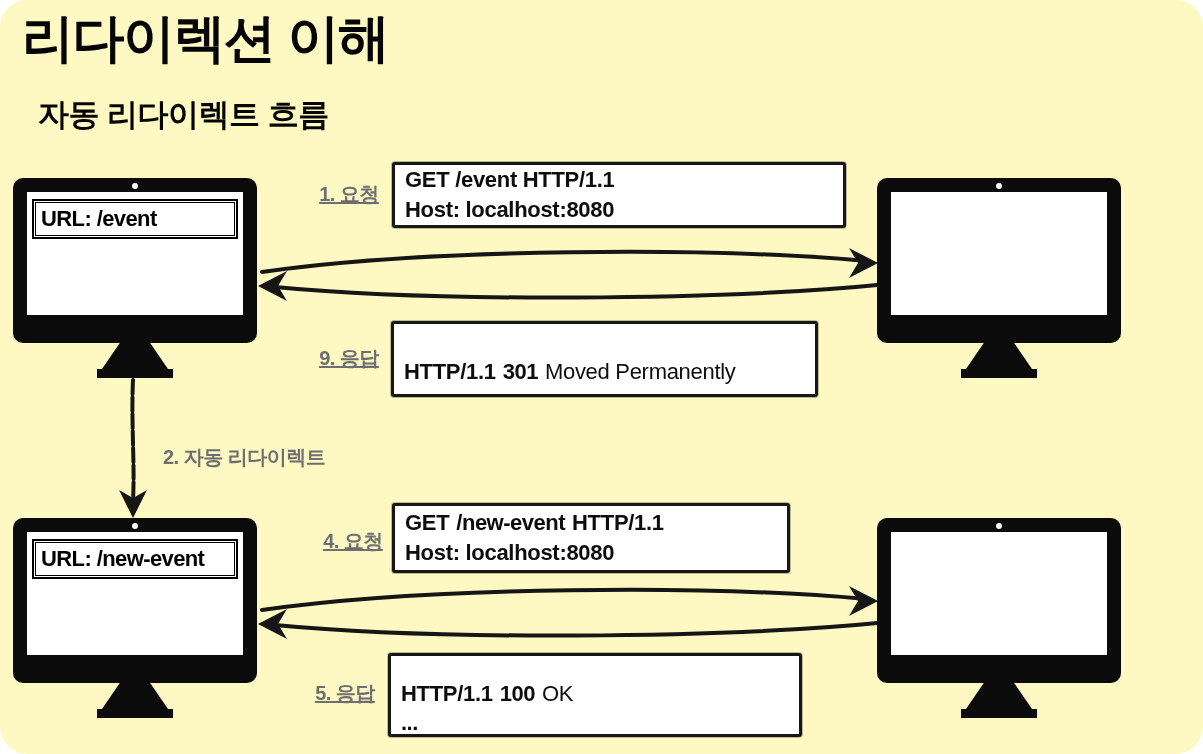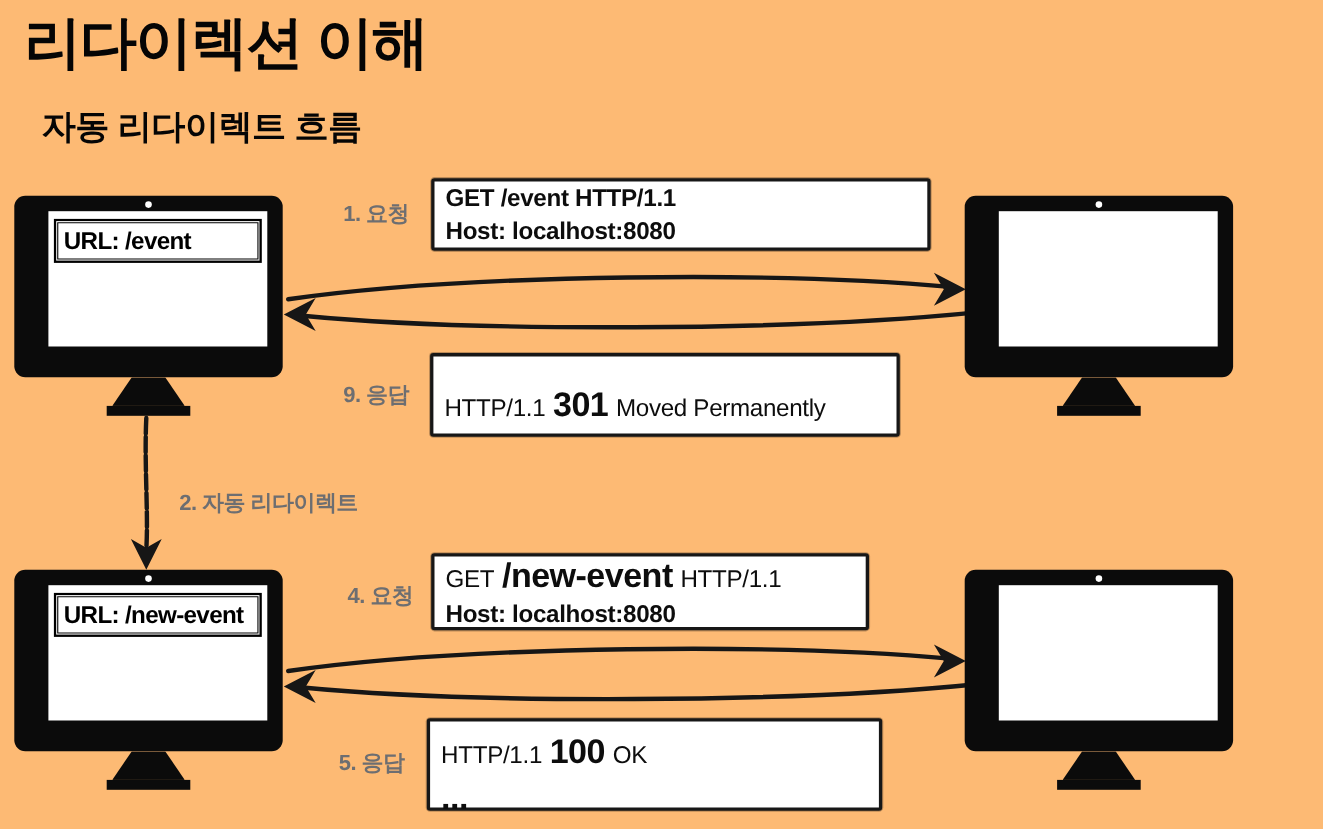--- a/index.html
+++ b/index.html
@@ -1,54 +1,54 @@
 <!DOCTYPE html>
 <html><head>
 <meta charset="utf-8">
 <style>
   html,body{margin:0;padding:0;background:#ffffff;}
   .canvas{
-    position:relative;width:1203px;height:754px;background:#fdba74;
-    font-family:"Liberation Sans",sans-serif;overflow:hidden;color:#0d0d0d;
+    position:relative;width:1203px;height:754px;background:#fef9c3;
+    font-family:"Liberation Sans",sans-serif;overflow:hidden;color:#0d0d0d;border-radius:27px;
   }
   .title{position:absolute;left:22px;top:4px;margin:0;font-size:52px;font-weight:800;
     letter-spacing:-1.5px;color:#050505;}
   .subtitle{position:absolute;left:22px;top:78px;margin:16px;font-size:31px;font-weight:800;
     letter-spacing:-0.5px;color:#050505;}
 
   
   .monitor{position:absolute;width:244px;}
   .monitor .frame{position:relative;width:244px;height:165px;background:#0b0b0b;border-radius:10px;}
   .monitor .cam{position:absolute;top:5px;left:50%;transform:translateX(-50%);
     width:6px;height:6px;background:#ffffff;border-radius:50%;}
-  .monitor .screen{position:absolute;left:14px;top:14px;right:14px;bottom:28px;background:#ffffff;margin-left:17px;}
+  .monitor .screen{position:absolute;left:14px;top:14px;right:14px;bottom:28px;background:#ffffff;}
   .monitor .stand{width:66px;height:26px;margin:0 auto;background:#0b0b0b;
     clip-path:polygon(27% 0,73% 0,100% 100%,0 100%);}
   .monitor .base{width:76px;height:9px;margin:0 auto;background:#0b0b0b;}
   .urlbox{position:absolute;left:5px;top:7px;right:5px;height:36px;border:2px solid #000;
     box-shadow:inset 0 0 0 1px #fff, inset 0 0 0 2px #000;
     display:flex;align-items:center;padding-left:7px;font-weight:800;font-size:22px;
     letter-spacing:-0.6px;color:#000;white-space:nowrap;}
 
   
   .msgbox{position:absolute;box-sizing:border-box;background:#fff;border:3px solid #171717;
     border-radius:3px;padding:4px 10px;display:flex;flex-direction:column;justify-content:center;
     gap:1px;box-shadow:0 0 0 1px rgba(0,0,0,0.25);}
   .msg-line{display:flex;gap:7px;align-items:baseline;font-size:22px;line-height:1.28;
     letter-spacing:-0.3px;white-space:nowrap;}
   .b700{font-weight:700;}
-  .b800{font-weight:800;font-size:31px;letter-spacing:-0.5px;}
+  .b800{font-weight:800;font-size:22px;letter-spacing:-0.5px;}
   .reg{font-weight:400;margin-top:27px;}
-  .semibold{font-weight:400;}
+  .semibold{font-weight:700;}
   .line-big{font-size:25px;}
 
   
   .steplabel{position:absolute;font-size:20px;font-weight:700;color:#6d6e71;
     letter-spacing:-0.5px;white-space:nowrap;}
-  .lbl-right{width:74px;text-align:left;}
+  .lbl-right{width:74px;text-align:center;text-decoration:underline;}
 
   .arrows{position:absolute;left:0;top:0;pointer-events:none;}
 </style>
 </head>
 <body>
 
 <div class="canvas">
 
   <h1 class="title">리다이렉션 이해</h1>
   <h2 class="subtitle">자동 리다이렉트 흐름</h2>

